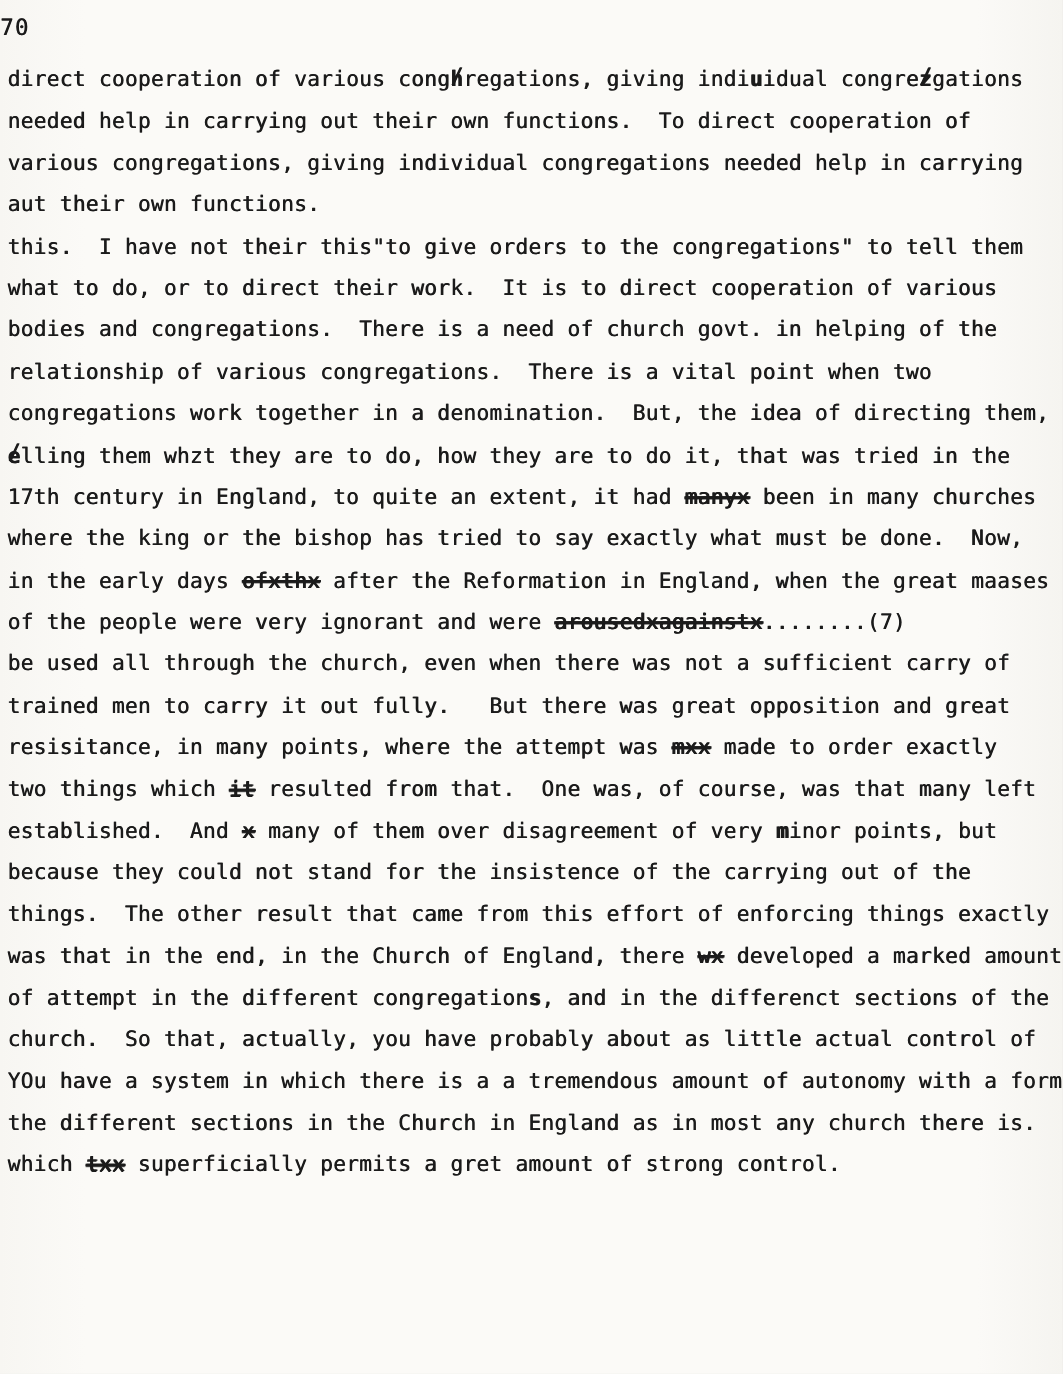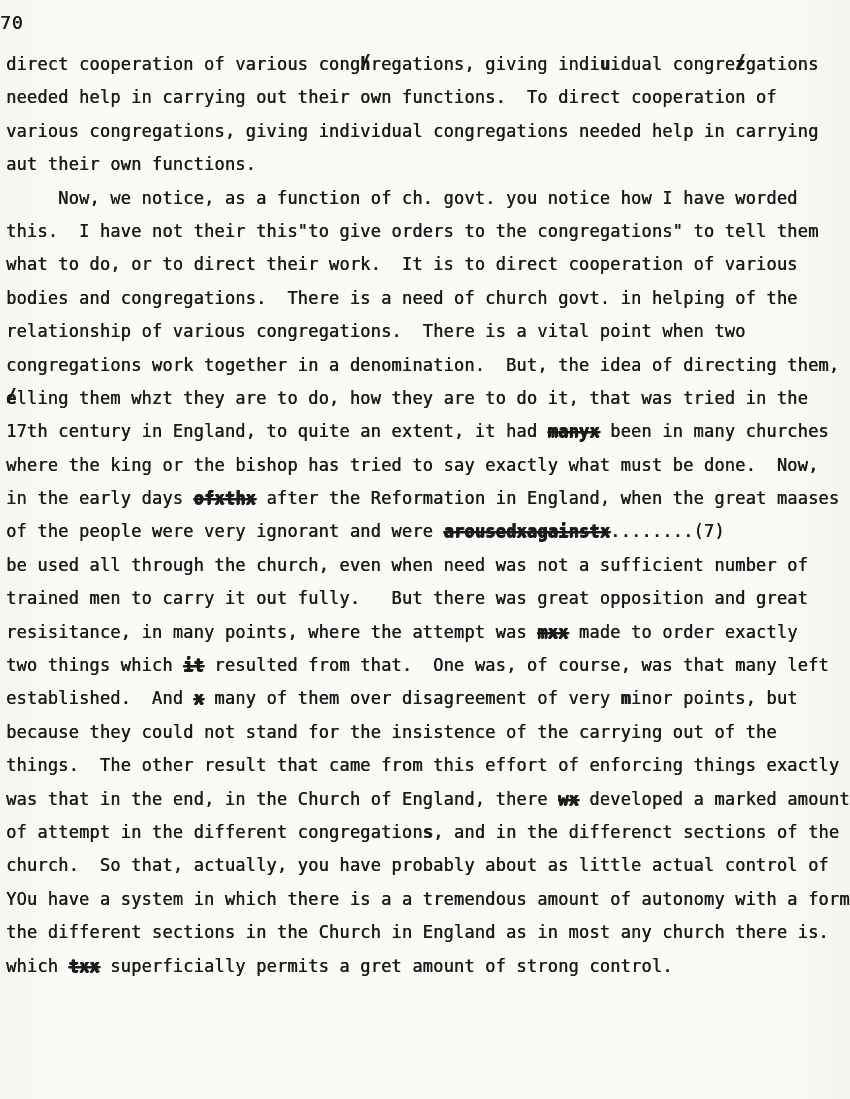--- a/index.html
+++ b/index.html
@@ -36,21 +36,21 @@
   .line {
     white-space: pre;
     font-size: 17px;
     line-height: 33.4px;
     height: 33.4px;
     letter-spacing: 0.18px;
     text-shadow: 0.45px 0 0 currentColor; 
   }
   
   .ov-x {
-    font-weight: 700;
+    font-weight: 400;
     text-decoration: line-through;
     text-decoration-thickness: 2px;
     text-shadow: 0.8px 0 0 currentColor, 0 0.5px 0 currentColor;
   }
   
   .ov-slash {
     position: relative;
     display: inline-block;
     font-weight: 600;
   }
@@ -71,32 +71,31 @@
 </head>
 <body>
 
 <div class="page">
   <div class="page-number">70</div>
   <div class="doc">
       <div class="line"><span>direct cooperation of various cong</span><span class="ov-slash">h</span><span>regations, giving indi</span><span class="ov-bold">u</span><span>idual congre</span><span class="ov-slash">z</span><span>gations</span></div>
       <div class="line"><span>needed help in carrying out their own functions.  To direct cooperation of</span></div>
       <div class="line"><span>various congregations, giving individual congregations needed help in carrying</span></div>
       <div class="line"><span>aut their own functions.</span></div>
-      <div class="line"><span>     Now, we notice, as a function of ch. govt. you notice how I have worded</span></div>
       <div class="line"><span>this.  I have not their this"to give orders to the congregations" to tell them</span></div>
       <div class="line"><span>what to do, or to direct their work.  It is to direct cooperation of various</span></div>
       <div class="line"><span>bodies and congregations.  There is a need of church govt. in helping of the</span></div>
       <div class="line"><span>relationship of various congregations.  There is a vital point when two</span></div>
       <div class="line"><span>congregations work together in a denomination.  But, the idea of directing them,</span></div>
       <div class="line"><span class="ov-slash">e</span><span>lling them whzt they are to do, how they are to do it, that was tried in the</span></div>
       <div class="line"><span>17th century in England, to quite an extent, it had </span><span class="ov-x">manyx</span><span> been in many churches</span></div>
       <div class="line"><span>where the king or the bishop has tried to say exactly what must be done.  Now,</span></div>
       <div class="line"><span>in the early days </span><span class="ov-x">ofxthx</span><span> after the Reformation in England, when the great maases</span></div>
       <div class="line"><span>of the people were very ignorant and were </span><span class="ov-x">arousedxagainstx</span><span>........(7)</span></div>
-      <div class="line"><span>be used all through the church, even when need was not a sufficient number of</span></div>
+      <div class="line"><span>be used all through the church, even when there was not a sufficient carry of</span></div>
       <div class="line"><span>trained men to carry it out fully.   But there was great opposition and great</span></div>
       <div class="line"><span>resisitance, in many points, where the attempt was </span><span class="ov-x">mxx</span><span> made to order exactly</span></div>
       <div class="line"><span>two things which </span><span class="ov-x">it</span><span> resulted from that.  One was, of course, was that many left</span></div>
       <div class="line"><span>established.  And </span><span class="ov-x">x</span><span> many of them over disagreement of very </span><span class="ov-bold">m</span><span>inor points, but</span></div>
       <div class="line"><span>because they could not stand for the insistence of the carrying out of the</span></div>
       <div class="line"><span>things.  The other result that came from this effort of enforcing things exactly</span></div>
       <div class="line"><span>was that in the end, in the Church of England, there </span><span class="ov-x">wx</span><span> developed a marked amount</span></div>
       <div class="line"><span>of attempt in the different congregation</span><span class="ov-bold">s</span><span>, and in the differenct sections of the</span></div>
       <div class="line"><span>church.  So that, actually, you have probably about as little actual control of</span></div>
       <div class="line"><span>YOu have a system in which there is a a tremendous amount of autonomy with a form</span></div>

